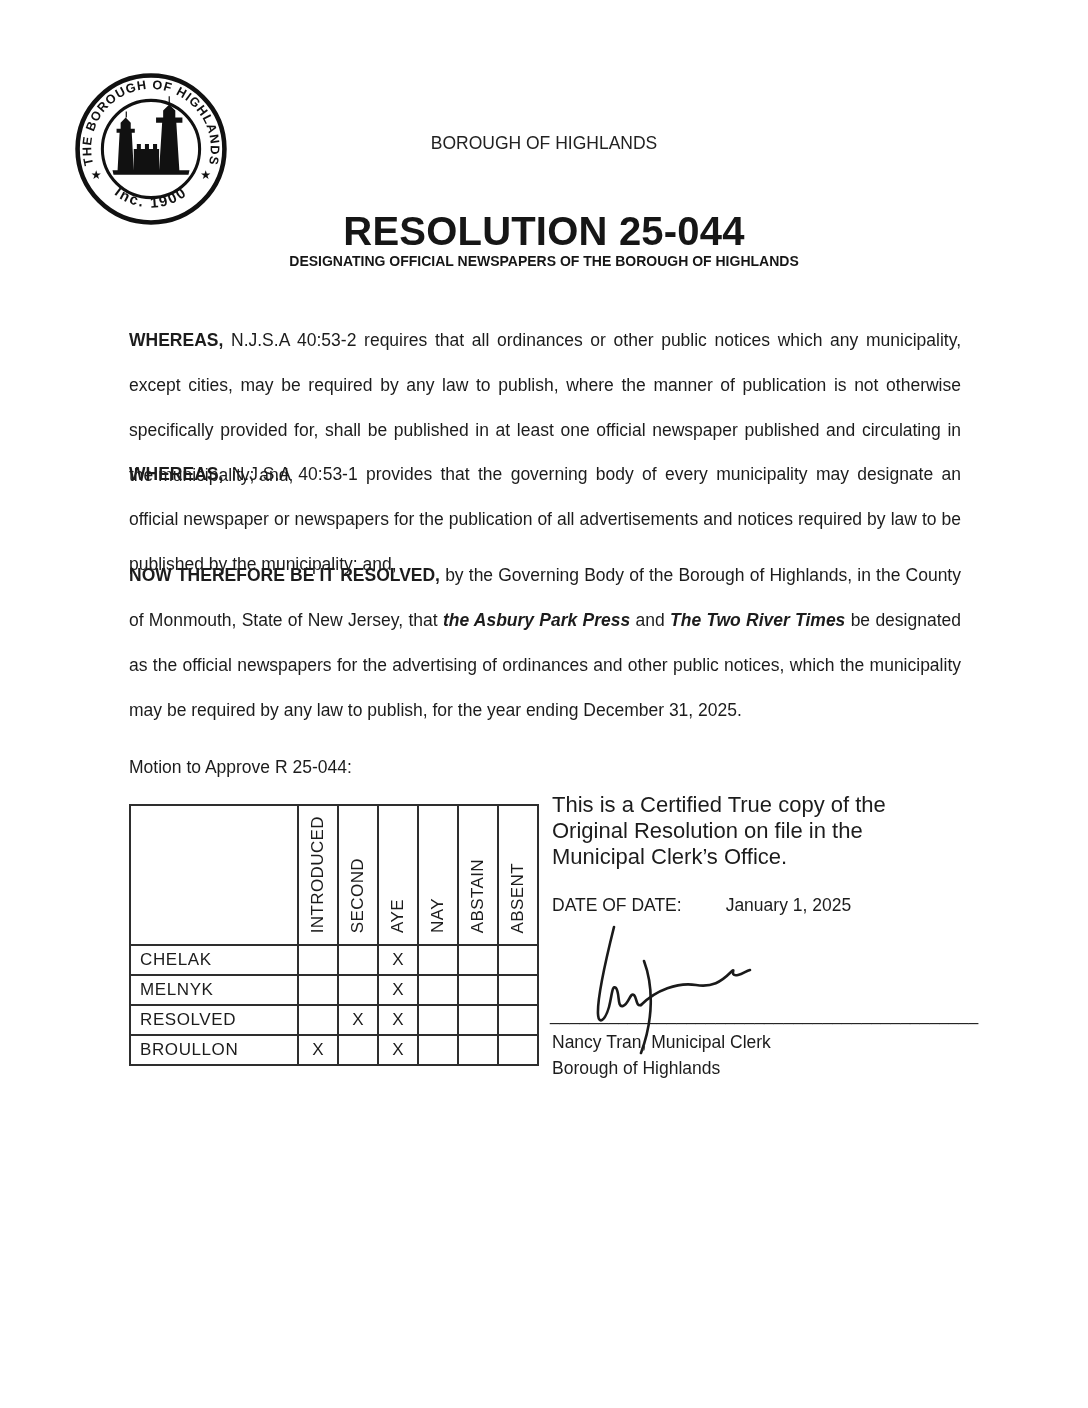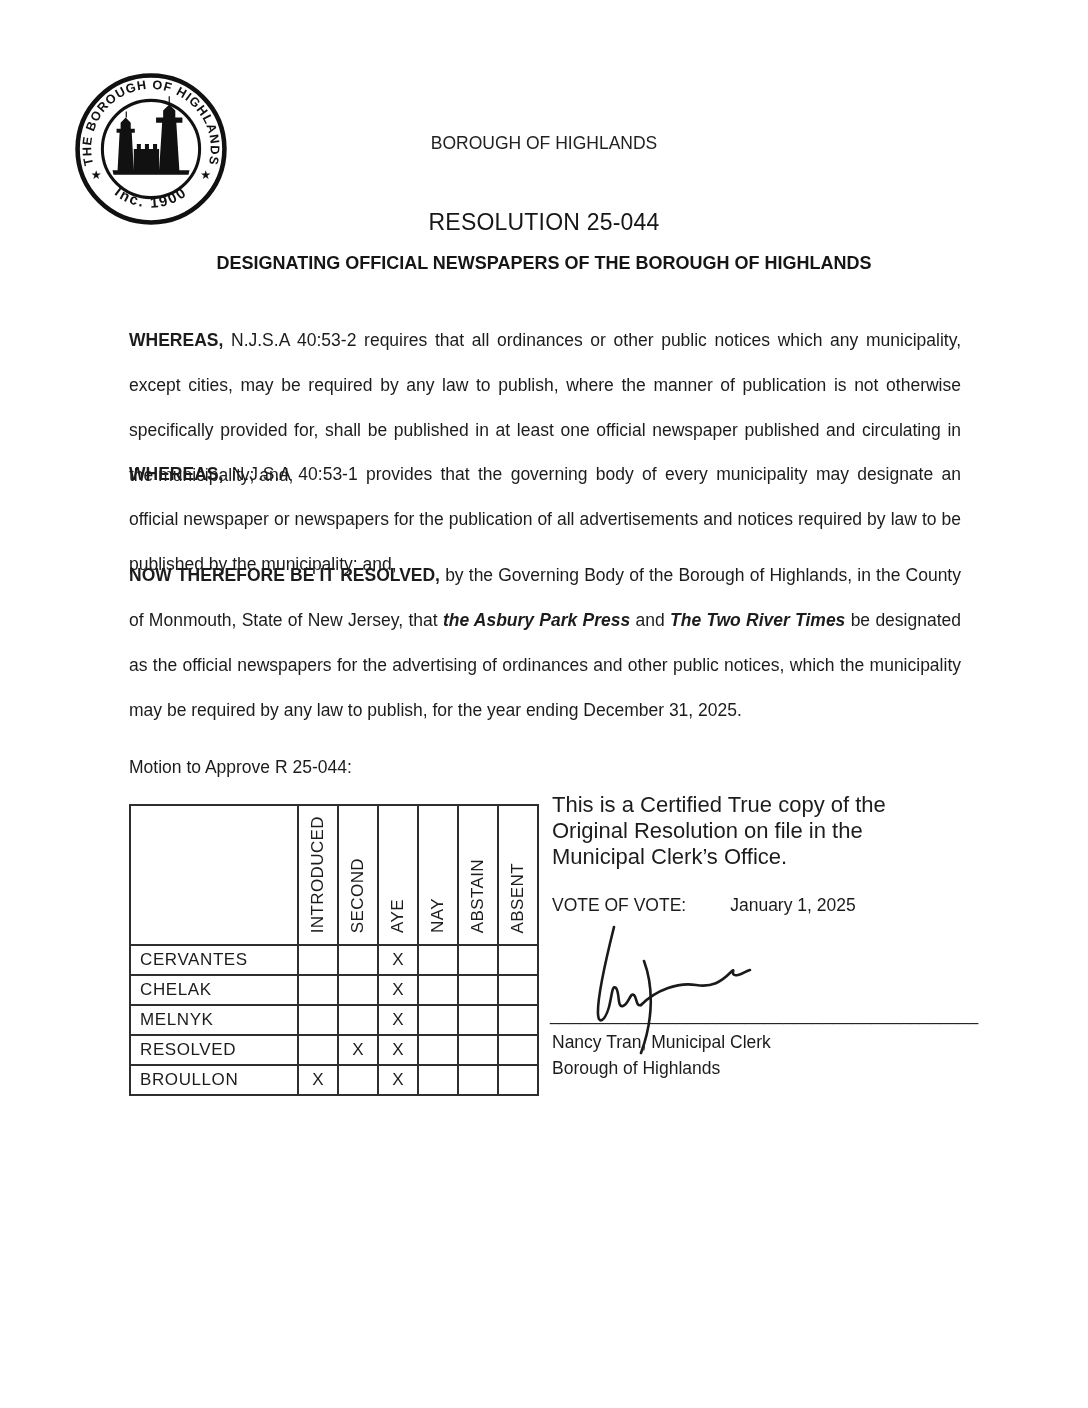--- a/index.html
+++ b/index.html
@@ -12,23 +12,23 @@
     overflow:hidden;
   }
 
   
   .seal { position:absolute; left:72px; top:70px; width:158px; height:158px; }
 
   
   .org-header { position:absolute; left:0; right:0; top:130px; text-align:center;
                 font-size:17.5px; line-height:26px; color:#222; }
   .doc-title  { position:absolute; left:0; right:0; top:209px; text-align:center;
-                font-size:23px; font-weight:400; letter-spacing:0.2px; color:#161616; }
+                font-size:40px; font-weight:700; letter-spacing:0.2px; color:#161616; }
   .doc-subtitle { position:absolute; left:0; right:0; top:253px; text-align:center;
-                font-size:18px; font-weight:700; color:#161616; }
+                font-size:14px; font-weight:700; color:#161616; }
 
   
   .para { position:absolute; left:129px; width:832px; font-size:17.5px;
           line-height:45px; text-align:justify; color:#1c1c1c; }
   .p1 { top:300px; } .p2 { top:434px; } .p3 { top:535px; }
   .b  { font-weight:700; }
   .bi { font-weight:700; font-style:italic; }
 
   .motion { position:absolute; left:129px; top:757px; font-size:17.5px; color:#1c1c1c; }
 
@@ -107,29 +107,20 @@
         <tr>
       <th class="name-hdr"></th>
       <th class="col-hdr"><span>INTRODUCED</span></th>
       <th class="col-hdr"><span>SECOND</span></th>
       <th class="col-hdr"><span>AYE</span></th>
       <th class="col-hdr"><span>NAY</span></th>
       <th class="col-hdr"><span>ABSTAIN</span></th>
       <th class="col-hdr"><span>ABSENT</span></th>
     </tr>
     <tr>
-      <td class="name">CERVANTES</td>
-      <td class="mark"></td>
-      <td class="mark"></td>
-      <td class="mark">X</td>
-      <td class="mark"></td>
-      <td class="mark"></td>
-      <td class="mark"></td>
-    </tr>
-    <tr>
       <td class="name">CHELAK</td>
       <td class="mark"></td>
       <td class="mark"></td>
       <td class="mark">X</td>
       <td class="mark"></td>
       <td class="mark"></td>
       <td class="mark"></td>
     </tr>
     <tr>
       <td class="name">MELNYK</td>
@@ -157,21 +148,21 @@
       <td class="mark"></td>
       <td class="mark"></td>
       <td class="mark"></td>
     </tr>
   </tbody>
     </table>
 
   <div class="cert-statement">This is a Certified True copy of the Original Resolution on file in the Municipal Clerk’s Office.</div>
 
   <div class="date-row">
-    <span>VOTE OF VOTE:</span><span class="val">January 1, 2025</span>
+    <span>DATE OF DATE:</span><span class="val">January 1, 2025</span>
   </div>
 
   <svg class="sig-svg" width="195" height="150" viewBox="0 0 195 150" xmlns="http://www.w3.org/2000/svg">
     <g fill="none" stroke="#1a1a1a" stroke-width="2.6" stroke-linecap="round">
       <path d="M 36,14 C 30,38 19,82 20,101 C 20.5,112 27,108 31,94 C 34,83 34,71 38,75 C 42,80 39,95 45,93 C 51,91 52,79 56,82 C 59,85 58,94 63,92"></path>
       <path d="M 66,48 C 75,72 76,105 63,140"></path>
       <path d="M 63,92 C 78,77 100,69 118,72 C 134,74.5 143,69 153,59 C 159,53 150,64 160,62 C 165,61 168,58 172,57"></path>
     </g>
   </svg>
 

